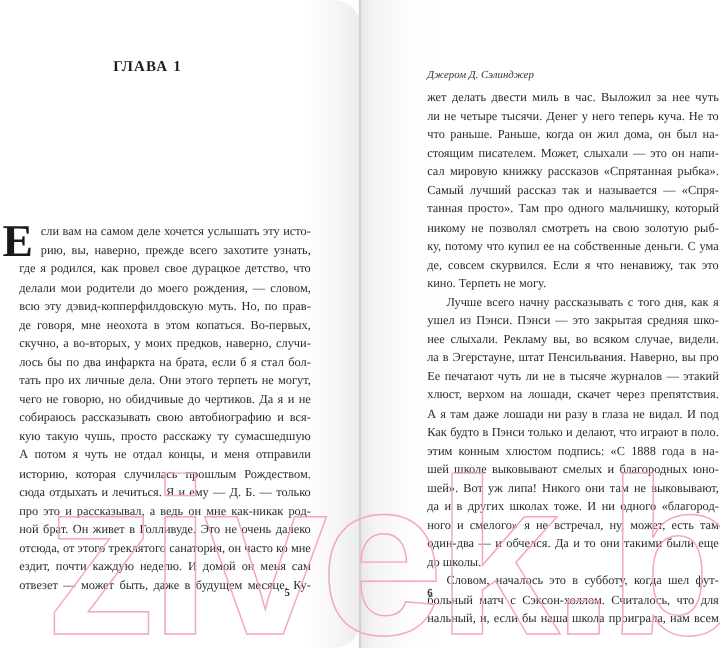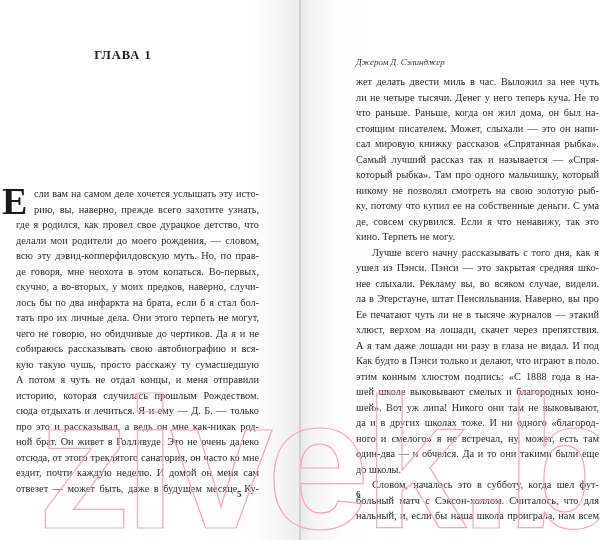--- a/index.html
+++ b/index.html
@@ -23,20 +23,21 @@
     }
     .page {
       position: relative;
       width: 300px;
       height: 540px;
       background: #ffffff;
       overflow: hidden;
     }
     .page.left {
       background: linear-gradient(to right, #ffffff 0%, #ffffff 84%, #f6f6f6 93%, #ececec 100%);
+      border-radius: 21px;
     }
     .page.right {
       background: linear-gradient(to right, #e8e8e8 0%, #f4f4f4 4%, #fcfcfc 12%, #ffffff 22%, #ffffff 100%);
     }
     .spine-line {
       position: absolute;
       left: 299px;
       top: 0;
       width: 2px;
       height: 540px;
@@ -165,21 +166,21 @@
 
 <div class="spine-line"></div>
 <div class="running-head">Джером Д. Сэлинджер</div>
 <div class="text-block right-text" id="right-text">
     <span class="line">жет делать двести миль в час. Выложил за нее чуть</span>
     <span class="line">ли не четыре тысячи. Денег у него теперь куча. Не то</span>
     <span class="line">что раньше. Раньше, когда он жил дома, он был на-</span>
     <span class="line">стоящим писателем. Может, слыхали — это он напи-</span>
     <span class="line">сал мировую книжку рассказов «Спрятанная рыбка».</span>
     <span class="line">Самый лучший рассказ так и называется — «Спря-</span>
-    <span class="line">который рыбка». Там про одного мальчишку, который</span>
+    <span class="line">танная просто». Там про одного мальчишку, который</span>
     <span class="line">никому не позволял смотреть на свою золотую рыб-</span>
     <span class="line">ку, потому что купил ее на собственные деньги. С ума</span>
     <span class="line">де, совсем скурвился. Если я что ненавижу, так это</span>
     <span class="line last">кино. Терпеть не могу.</span>
     <span class="line indent">Лучше всего начну рассказывать с того дня, как я</span>
     <span class="line">ушел из Пэнси. Пэнси — это закрытая средняя шко-</span>
     <span class="line">нее слыхали. Рекламу вы, во всяком случае, видели.</span>
     <span class="line">ла в Эгерстауне, штат Пенсильвания. Наверно, вы про</span>
     <span class="line">Ее печатают чуть ли не в тысяче журналов — этакий</span>
     <span class="line">хлюст, верхом на лошади, скачет через препятствия.</span>

